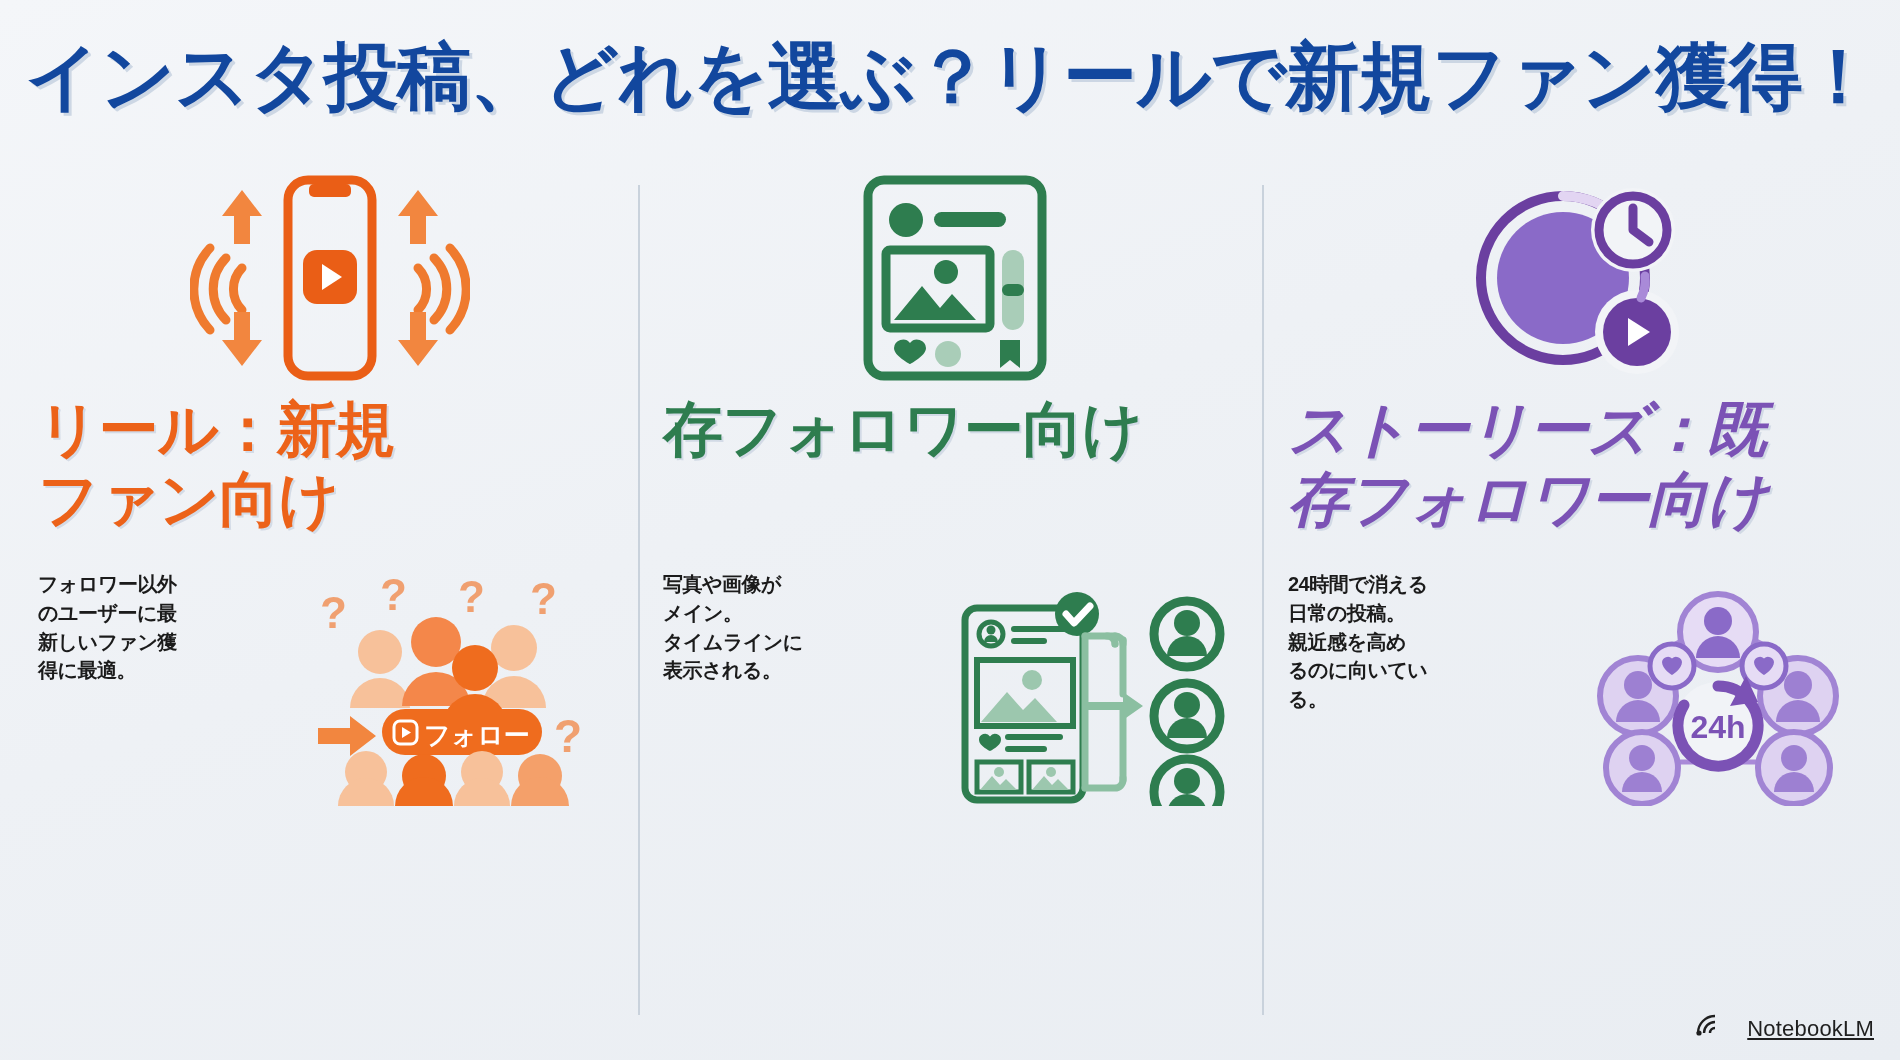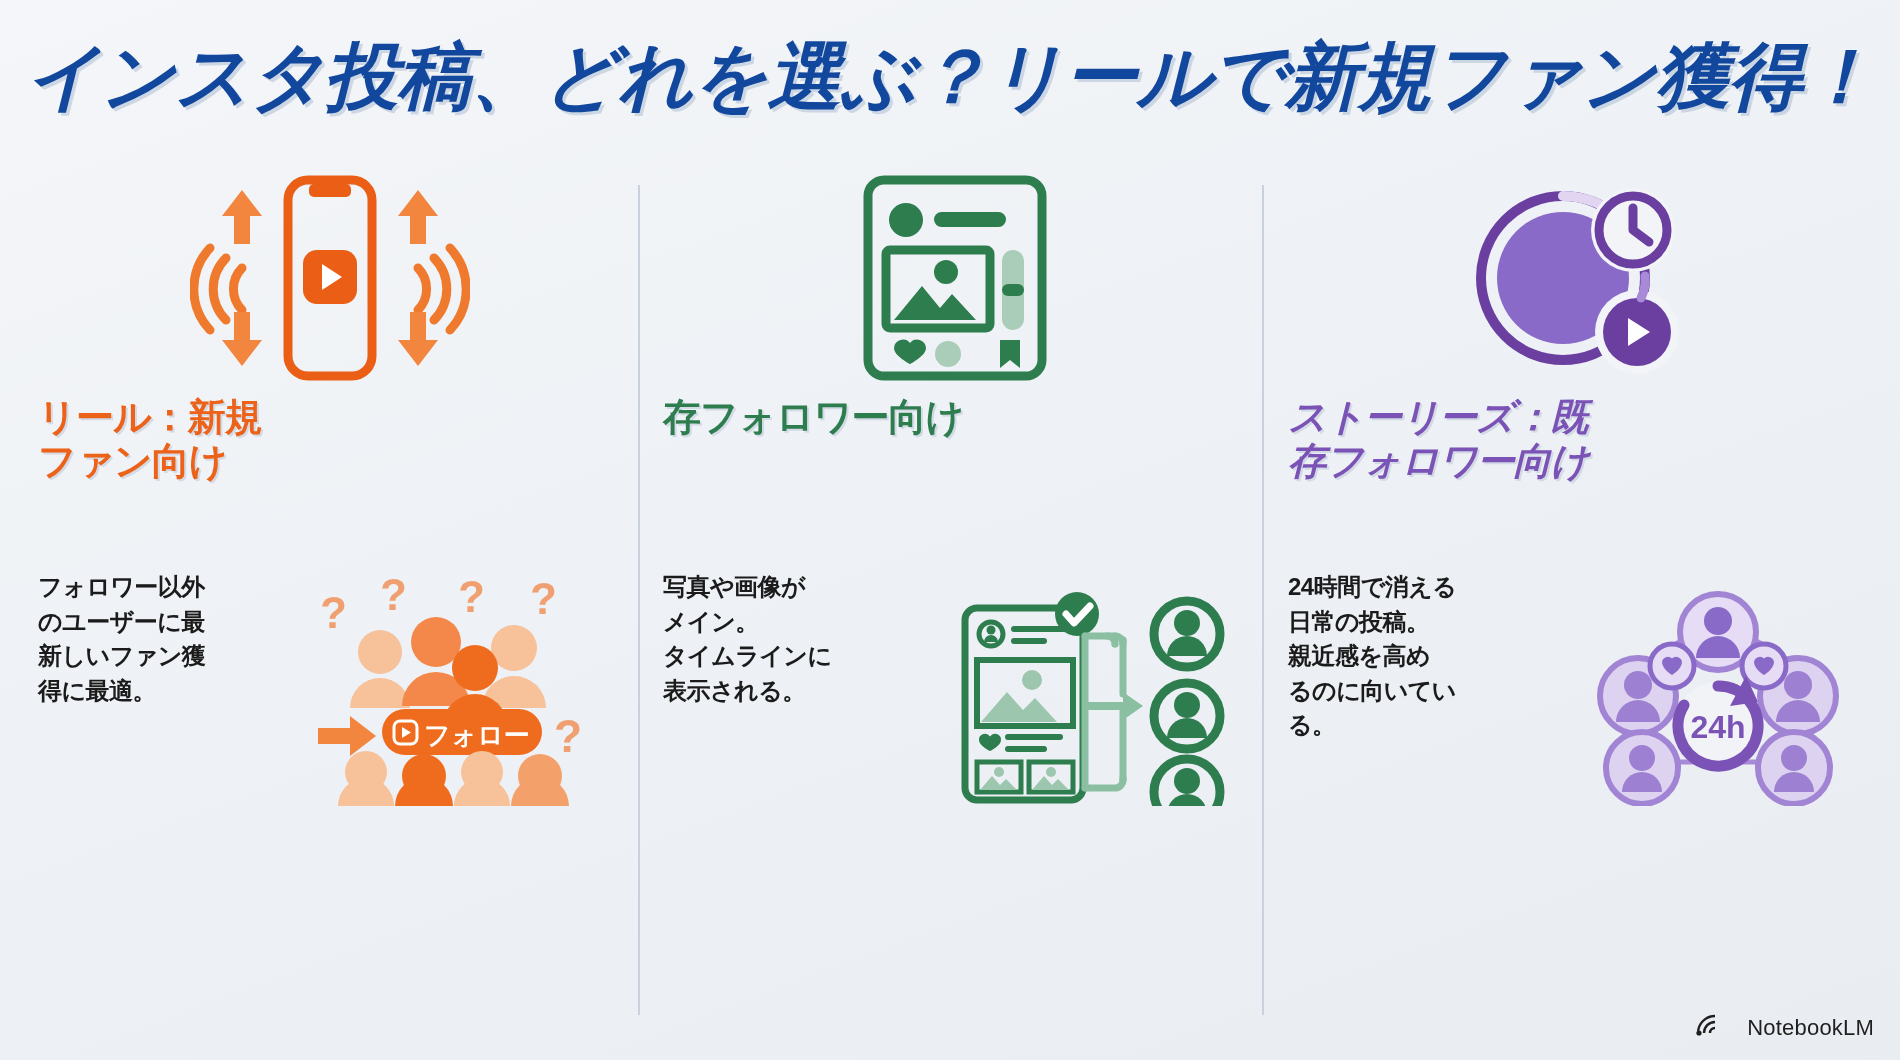--- a/index.html
+++ b/index.html
@@ -19,21 +19,20 @@
   #title {
     position: absolute;
     top: 28px; left: 0; width: 1900px;
     text-align: center;
     font-size: 74px;
     font-weight: 700;
     letter-spacing: -1px;
     color: #12479e;
     text-shadow: 3px 3px 0 rgba(160,180,205,.45);
     white-space: nowrap;
-    font-style: italic;
   }
 
   
   .col {
     position: absolute;
     top: 170px;
     width: 600px;
     height: 830px;
   }
   #col1 { left: 30px; }
@@ -52,54 +51,55 @@
   .icon-wrap {
     position: absolute;
     top: 0; left: 0; width: 600px; height: 215px;
     display: flex; align-items: center; justify-content: center;
   }
 
   .heading {
     position: absolute;
     top: 225px; left: 8px;
     width: 586px;
-    font-size: 38px;
+    font-size: 60px;
     font-weight: 700;
     line-height: 1.16;
     letter-spacing: -1px;
     text-shadow: 2px 2px 0 rgba(165,182,205,.38);
   }
   .heading .l2 { display: block; }
 
   .body-row {
     position: absolute;
     top: 400px; left: 8px;
     width: 592px;
     display: flex;
     align-items: flex-start;
   }
   .body-text {
-    font-size: 24px;
+    font-size: 20px;
     line-height: 1.44;
     font-weight: 700;
     color: #1b1b1b;
     width: 268px;
     letter-spacing: -.5px;
   }
   .body-text span { display: block; }
   .sub-illus { flex: 1; display: flex; justify-content: center; align-items: flex-start; padding-top: 6px; }
 
   
   #footer {
     position: absolute;
     right: 26px; bottom: 18px;
-    display: flex; align-items: center; gap: 26px;
+    display: flex; align-items: flex-end; gap: 26px;
     color: #1f1f1f;
     font-size: 22px;
     letter-spacing: .2px;
+    text-decoration: underline;
   }
 
   .c-orange { color: #ec6219; }
   .c-green  { color: #2e7d4f; }
   .c-purple { color: #7b52b5; font-style: italic; }
 </style>
 </head>
 <body>
 
 <div id="page">

